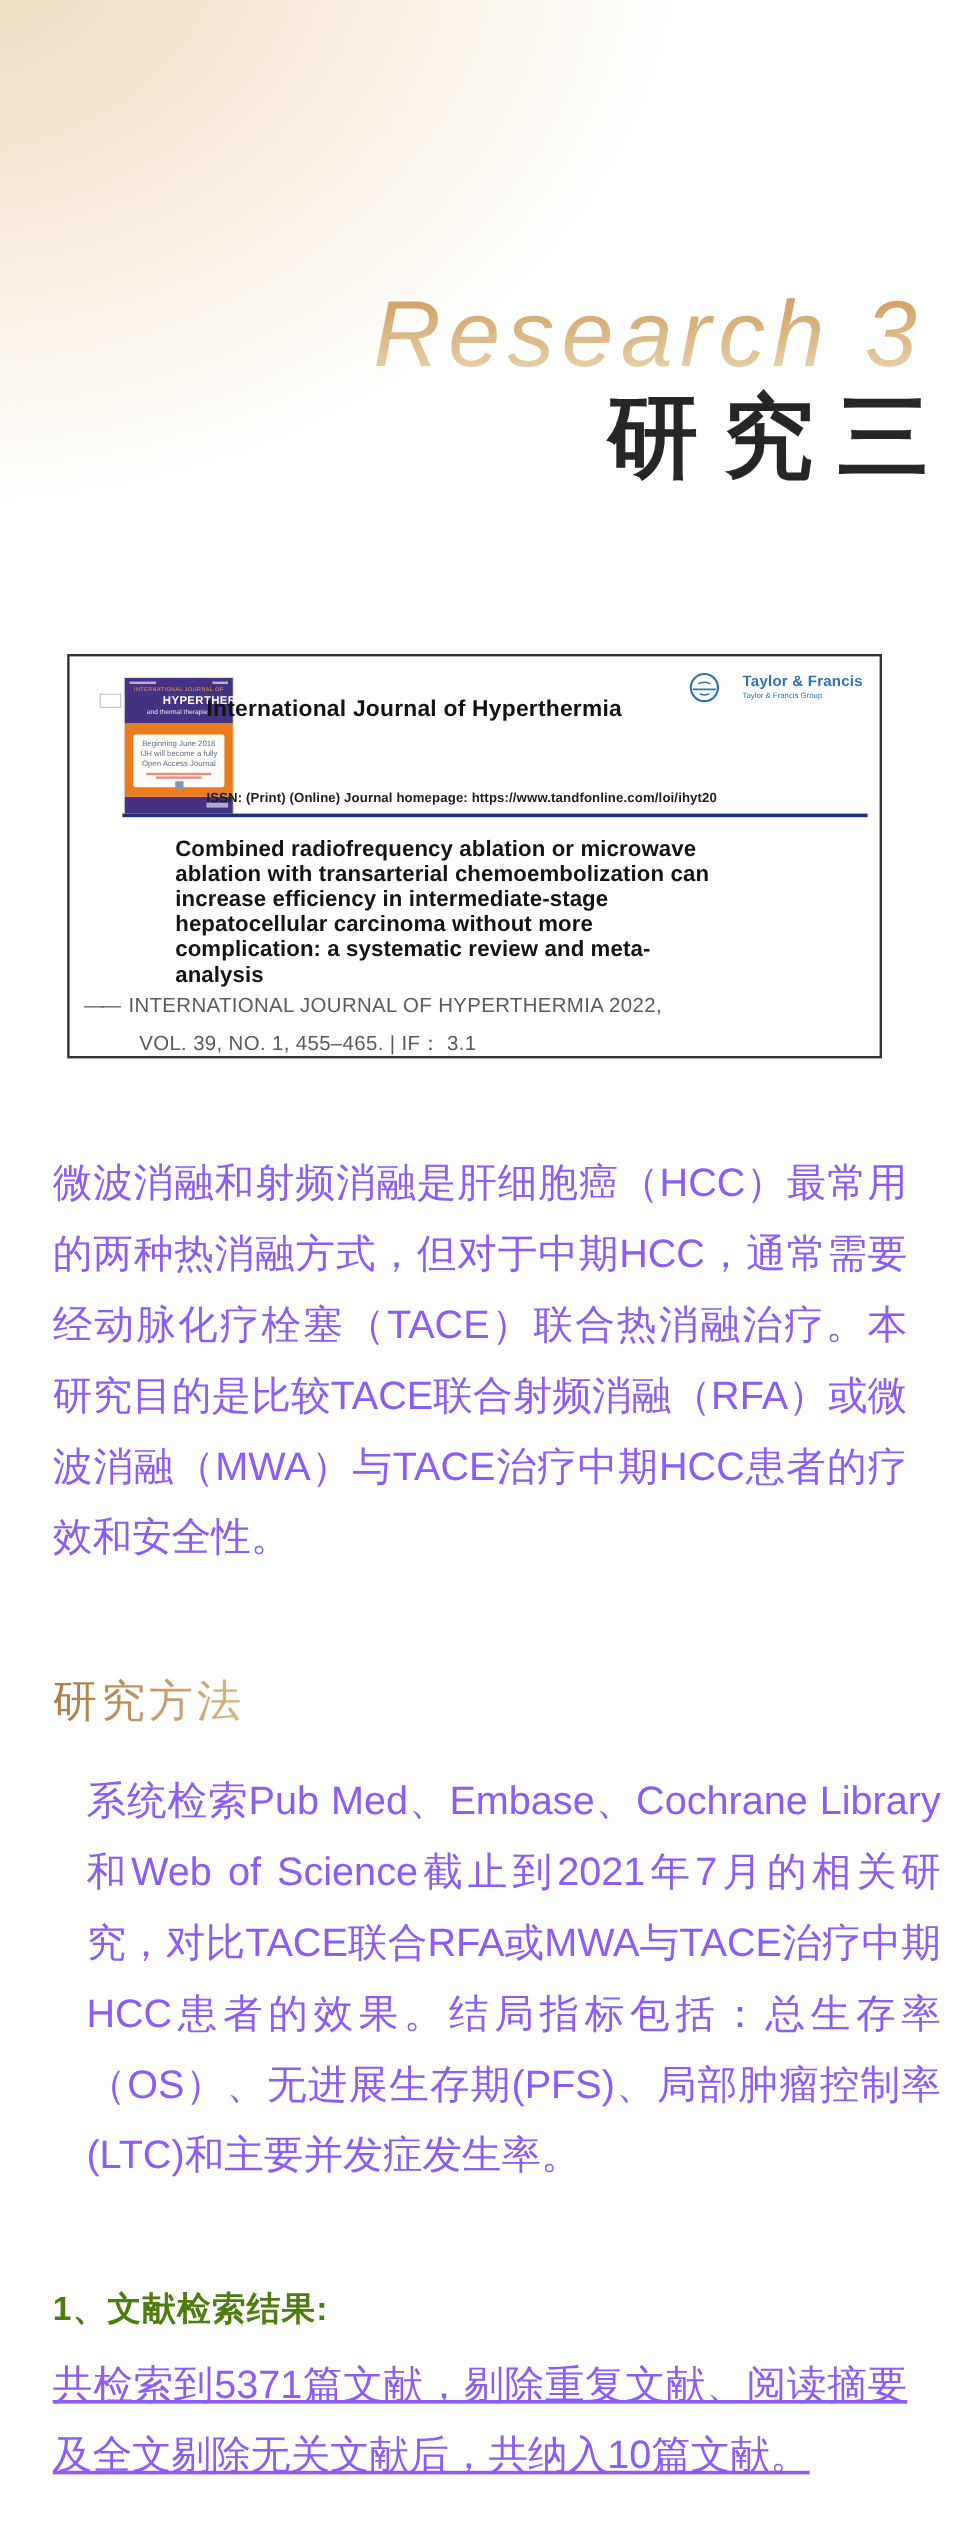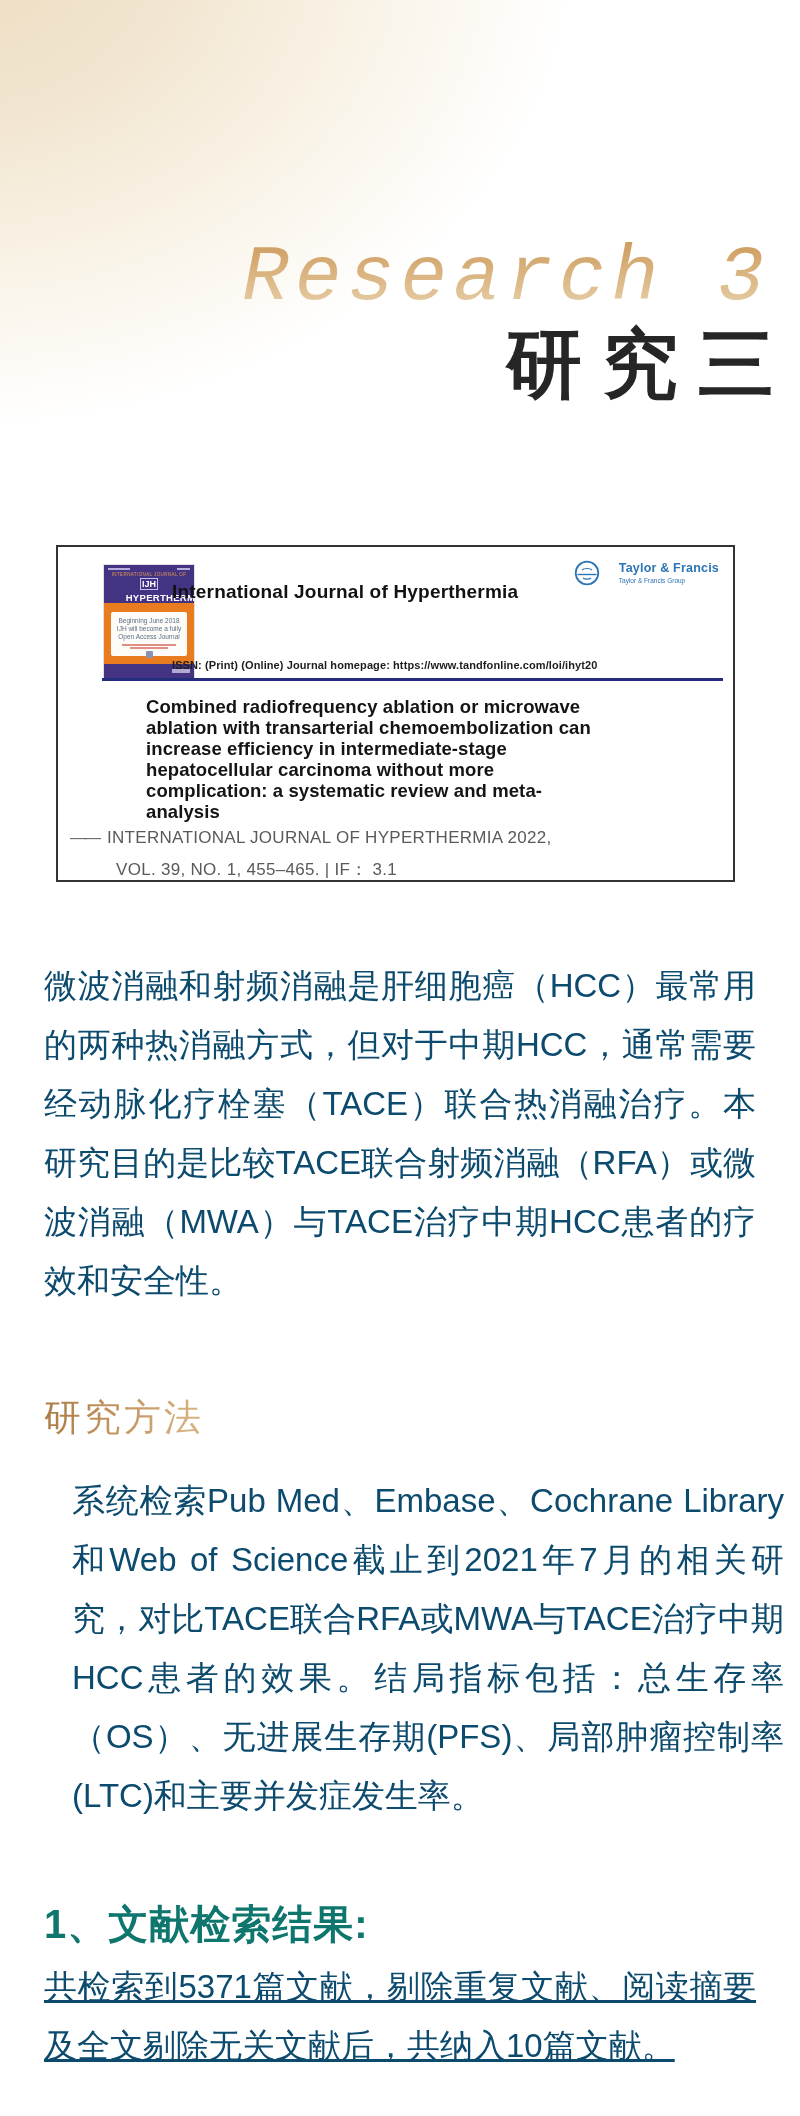--- a/index.html
+++ b/index.html
@@ -12,21 +12,21 @@
   
   .bg-blob{
     position:absolute;left:0;top:0;width:640px;height:540px;
     background:radial-gradient(ellipse 115% 105% at -8% -10%,
       #ecdbbf 0%, #f2e6d1 32%, #f9f3e7 58%, #ffffff 85%);
     pointer-events:none;
   }
   
   .script-title{
     position:absolute;top:236px;right:30px;
-    font-family:Liberation Mono, monospace;
+    font-family:Liberation Sans, sans-serif;
     font-style:italic;font-weight:400;font-size:78px;line-height:1.1;
     letter-spacing:6px;white-space:nowrap;
     background:linear-gradient(180deg,#cf9d60 8%,#ddbb8a 55%,#ecd9ba 100%);
     -webkit-background-clip:text;background-clip:text;
     color:#cfa46f;-webkit-text-fill-color:transparent;
   }
   .cn-title{
     position:absolute;top:320px;right:6px;
     font-family:"DejaVu Serif","Liberation Serif",serif;
     font-weight:900;font-size:76px;line-height:1.15;
@@ -39,21 +39,21 @@
   }
   .cover{
     position:absolute;left:46px;top:18px;width:90px;height:113px;
     display:flex;flex-direction:column;box-shadow:0 0 0 1px rgba(0,0,0,.12);
   }
   .cover-top{background:#443383;height:38px;padding-top:3px;box-sizing:border-box;}
   .cover-meta{display:flex;justify-content:space-between;padding:0 4px;}
   .mbar{height:2px;width:22px;background:#b9aede;}
   .mbar.short{width:13px;}
   .cover-kicker{margin-top:2px;font-size:4.5px;letter-spacing:.4px;color:#e09a52;text-align:center;}
-  .cover-ijh-row{display:flex;justify-content:center;align-items:center;gap:2px;margin-top:1px;flex-direction:column;}
+  .cover-ijh-row{display:flex;justify-content:center;align-items:center;gap:2px;margin-top:1px;}
   .ijh-box{font-size:9px;font-weight:700;color:#fff;border:1px solid #c8bfe8;padding:0 1px;line-height:10px;}
   .cover-hyper{font-size:9.5px;font-weight:700;color:#ffffff;letter-spacing:.3px;padding-left:33px;}
   .cover-sub{font-size:5.5px;color:#e6e1f5;text-align:center;margin-top:1px;}
   .cover-body{background:#e87c1e;flex:1;position:relative;}
   .cover-box{
     position:absolute;left:7px;right:7px;top:9px;bottom:8px;
     background:#fdfcf9;border-radius:2px;text-align:center;padding-top:5px;box-sizing:border-box;
   }
   .cover-box .bl{font-size:6.5px;line-height:8px;color:#5e6f86;}
   .red-bar{width:72%;height:2px;background:#cc4633;opacity:.6;margin:3px auto 0;}
@@ -75,36 +75,36 @@
     position:absolute;left:88px;top:149px;width:465px;
     font-size:18.5px;font-weight:700;line-height:21px;color:#141414;letter-spacing:.1px;
   }
   .citation{position:absolute;left:12px;top:281px;color:#5a5a5a;font-size:17px;letter-spacing:.3px;}
   .cite-line1{display:flex;align-items:center;gap:9px;white-space:nowrap;}
   .cite-dash{letter-spacing:-3px;color:#6a6a6a;}
   .cite-line2{margin-left:46px;margin-top:10px;white-space:nowrap;}
   
   .para{
     position:absolute;left:44px;width:712px;margin:0;
-    font-size:33px;line-height:59px;color:#0c4a6e;text-align:justify;
+    font-size:33px;line-height:59px;color:#8b5cf6;text-align:justify;
   }
   .para1{top:956px;}
   .para2{top:1471px;margin-left:28px;}
   .para3{top:1957px;text-decoration:underline;}
   .gold-heading{
     position:absolute;left:44px;top:1396px;margin:0;
     font-family:"DejaVu Serif","Liberation Serif",serif;
     font-weight:400;font-size:37px;line-height:44px;letter-spacing:3px;
     background:linear-gradient(100deg,#ab7a44 0%,#c79a66 55%,#d9b684 100%);
     -webkit-background-clip:text;background-clip:text;
     color:#bd8d55;-webkit-text-fill-color:transparent;
   }
   .sub-heading{
     position:absolute;left:44px;top:1902px;margin:0;
-    font-size:40px;line-height:44px;font-weight:700;color:#0f766e;letter-spacing:1px;
+    font-size:28px;line-height:44px;font-weight:700;color:#4d7c0f;letter-spacing:1px;
   }
 </style>
 </head>
 <body>
 
 <div class="page">
   <div class="bg-blob"></div>
 
   <div class="script-title">Research 3</div>
   <div class="cn-title">研究三</div>

